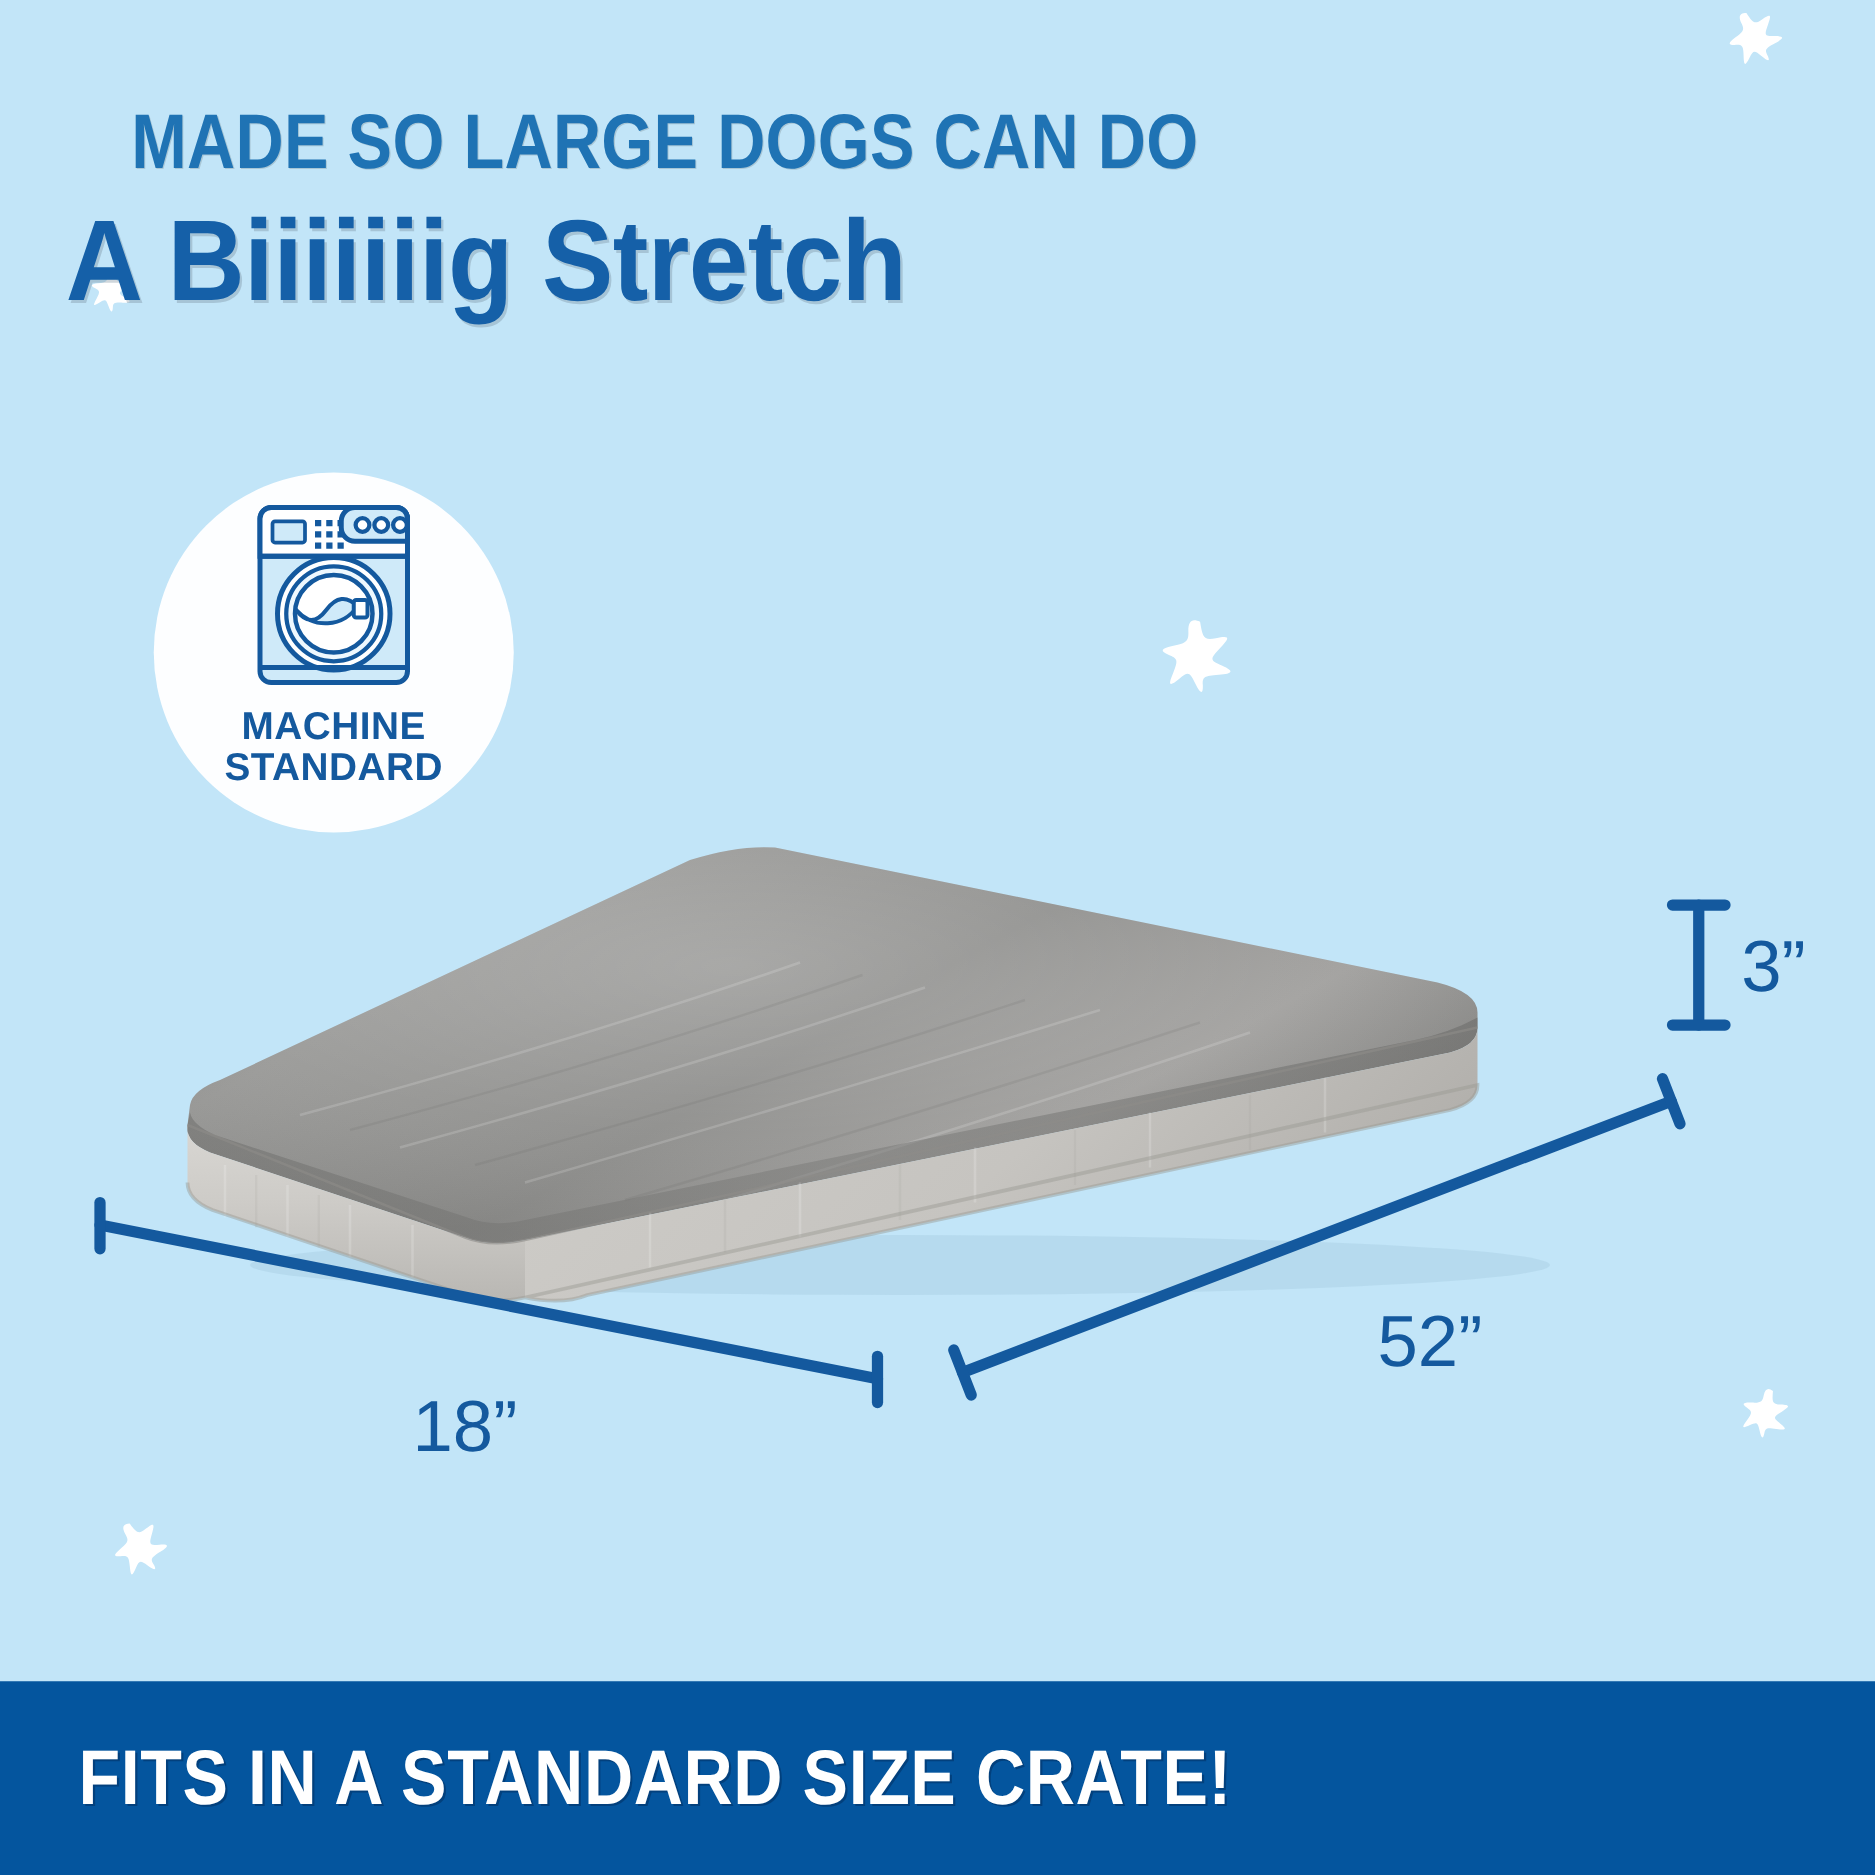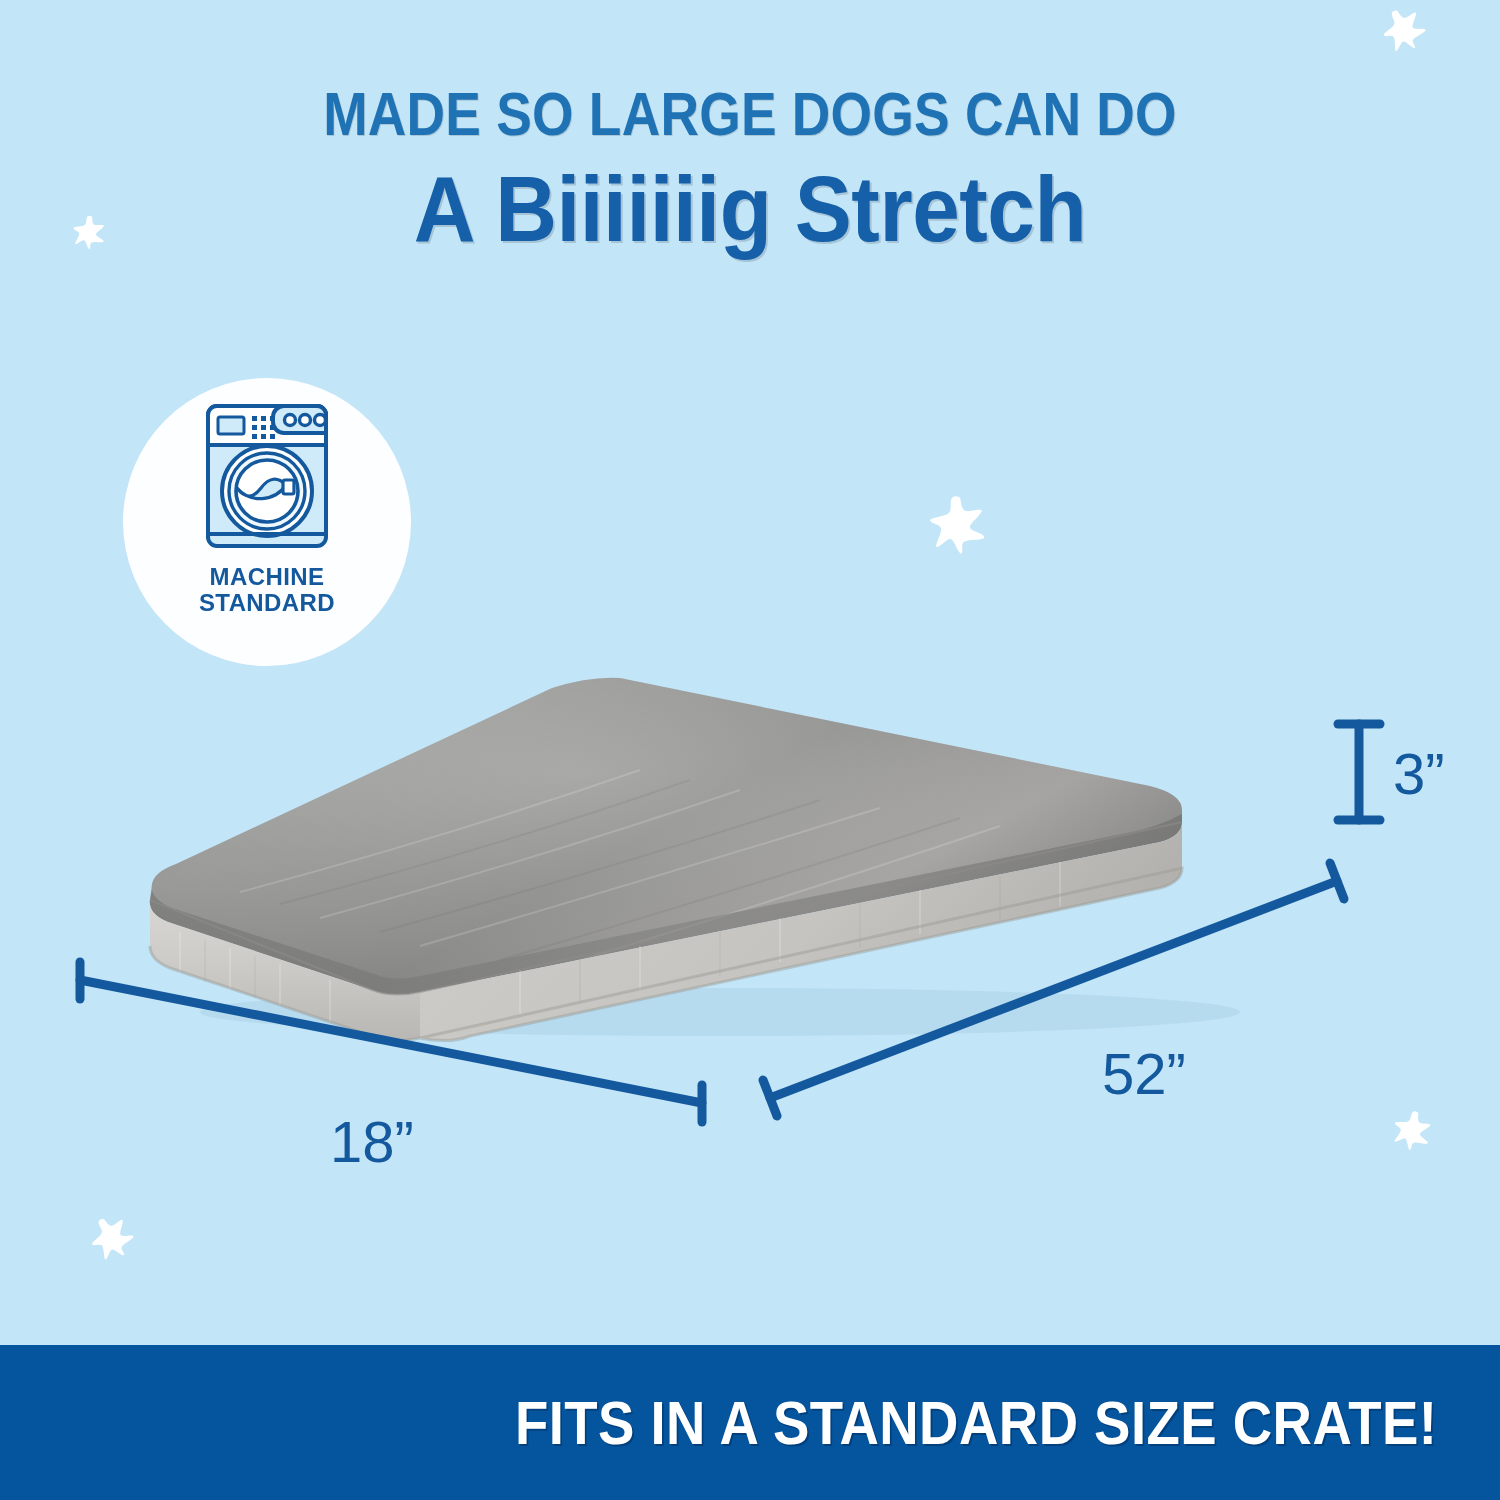--- a/index.html
+++ b/index.html
@@ -22,21 +22,21 @@
     pointer-events: none;
   }
   .star svg { display: block; }
 
   
   #headline-block {
     position: absolute;
     left: 0;
     top: 82px;
     width: 1500px;
-    text-align: center;
+    text-align: left;
   }
   #eyebrow-headline {
     font-size: 62px;
     line-height: 1.02;
     font-weight: 700;
     letter-spacing: 0.3px;
     color: #1f73b4;
     transform: scaleX(0.86);
     transform-origin: center;
     white-space: nowrap;
@@ -73,21 +73,21 @@
   }
   #washer-icon-wrap {
     width: 150px;
     height: 160px;
   }
   #washable-label {
     margin-top: 8px;
     text-align: center;
     color: #14599e;
     font-weight: 700;
-    font-size: 24px;
+    font-size: 31px;
     line-height: 1.07;
     letter-spacing: 0.4px;
   }
   #washable-label span { display: block; }
 
   
   #product-bed {
     position: absolute;
     left: 120px;
     top: 660px;
@@ -120,21 +120,21 @@
   
   #bottom-banner {
     position: absolute;
     left: 0;
     bottom: 0;
     width: 1500px;
     height: 155px;
     background: #04559e;
     display: flex;
     align-items: center;
-    justify-content: flex-end;
+    justify-content: flex-start;
   }
   #banner-text {
     color: #ffffff;
     font-size: 62px;
     font-weight: 700;
     letter-spacing: 0.5px;
     transform: scaleX(0.88);
     transform-origin: center;
     white-space: nowrap;
     text-shadow: 2px 2px 0 rgba(0,40,85,0.45);

